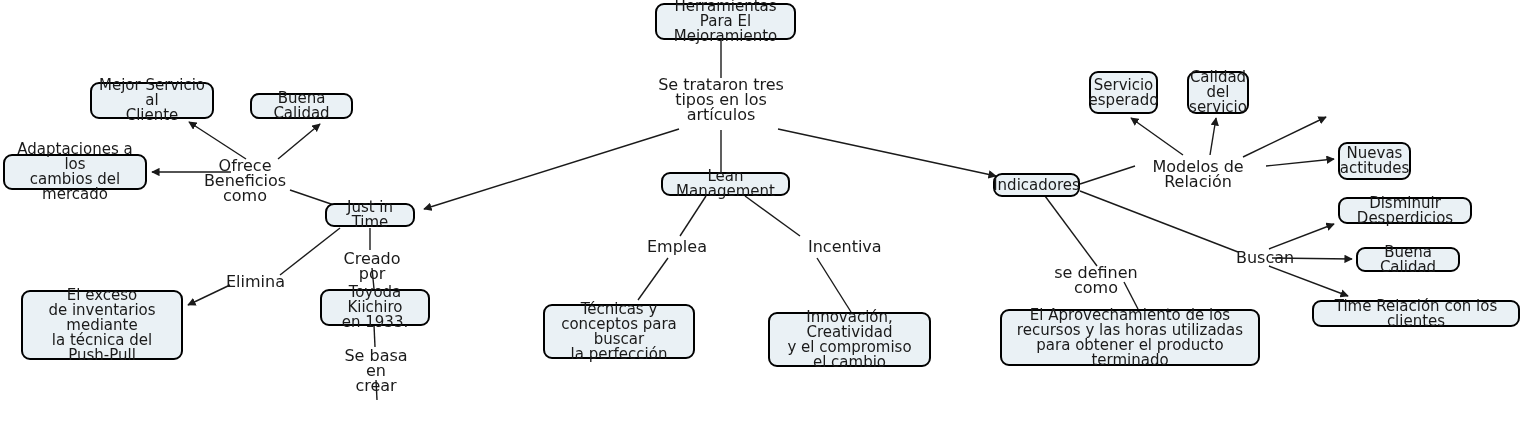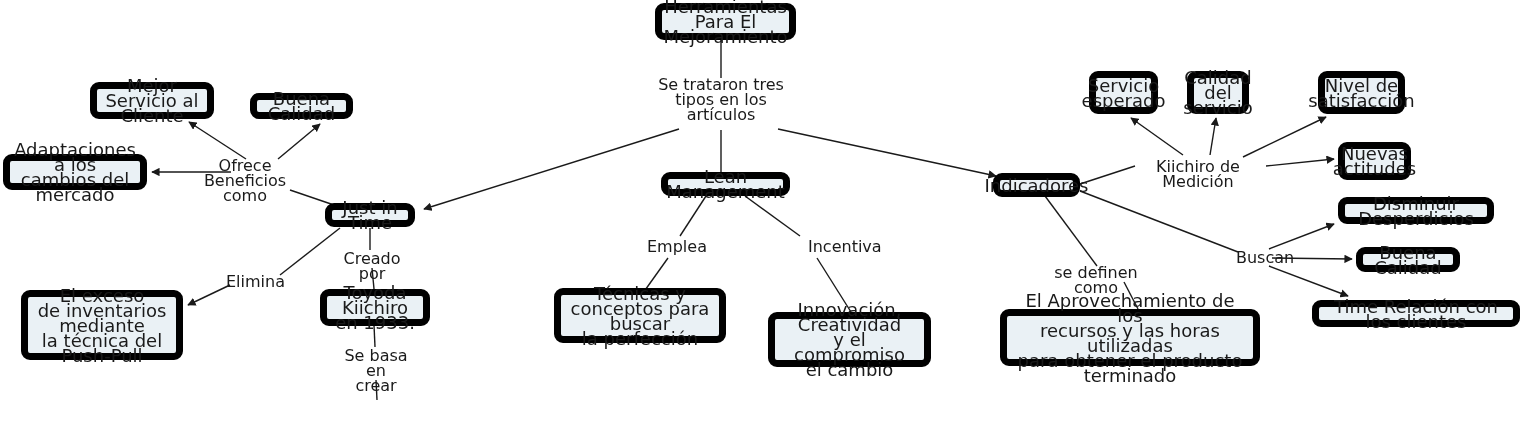--- a/index.html
+++ b/index.html
@@ -20,28 +20,28 @@
     left: 0;
     top: 0;
     width: 1521px;
     height: 447px;
     pointer-events: none;
   }
   .node {
     position: absolute;
     box-sizing: border-box;
     background: #eaf1f5;
-    border: 7px solid #000000;
+    border: 2px solid #000000;
     border-radius: 9px;
     display: flex;
     align-items: center;
     justify-content: center;
     text-align: center;
     color: #1a1a1a;
-    font-size: 18px;
+    font-size: 15px;
     line-height: 15px;
     padding: 2px 7px;
     white-space: pre-line;
     z-index: 2;
   }
   .linklabel {
     position: absolute;
     color: #1a1a1a;
     font-size: 16px;
     line-height: 15px;
@@ -124,41 +124,39 @@
 
   <div class="node" style="left:21px; top:290px; width:162px; height:70px;">El exceso
 de inventarios mediante
 la técnica del
 Push-Pull</div>
 
   <div class="node" style="left:320px; top:289px; width:110px; height:37px;">Toyoda Kiichiro
 en 1933.</div>
 
 
-  <div class="node" style="left:543px; top:288px; width:172px; height:55px;margin-left:11px;">Técnicas y
+  <div class="node" style="left:543px; top:304px; width:152px; height:55px;">Técnicas y
 conceptos para buscar
 la perfección</div>
 
   <div class="node" style="left:768px; top:312px; width:163px; height:55px;">Innovación, Creatividad
 y el compromiso
 el cambio</div>
 
   <div class="node" style="left:1089px; top:71px; width:69px; height:43px;">Servicio
 esperado</div>
 
   <div class="node" style="left:1187px; top:71px; width:62px; height:43px;">Calidad del
 servicio</div>
 
-  <div class="node" style="left:1318px; top:71px; width:87px; height:43px;">Nivel de
-satisfacción</div>
 
   <div class="node" style="left:1338px; top:142px; width:73px; height:38px;">Nuevas
 actitudes</div>
 
-  <div class="node" style="left:1338px; top:197px; width:156px; height:27px;">Disminuir Desperdicios</div>
+  <div class="node" style="left:1338px; top:197px; width:134px; height:27px;">Disminuir Desperdicios</div>
 
   <div class="node" style="left:1356px; top:247px; width:104px; height:25px;">Buena Calidad</div>
 
   <div class="node" style="left:1312px; top:300px; width:208px; height:27px;">Time Relación con los clientes</div>
 
   <div class="node" style="left:1000px; top:309px; width:260px; height:57px;">El Aprovechamiento de los
 recursos y las horas utilizadas
 para obtener el producto terminado</div>
 
   <div class="linklabel" style="left:651px; top:77px; width:140px;">Se trataron tres
@@ -172,19 +170,19 @@
 
   <div class="linklabel" style="left:331px; top:251px; width:82px;">Creado por</div>
 
   <div class="linklabel" style="left:336px; top:348px; width:80px;">Se basa en
 crear</div>
 
   <div class="linklabel" style="left:647px; top:239px; width:54px;">Emplea</div>
 
   <div class="linklabel" style="left:808px; top:239px; width:66px;">Incentiva</div>
 
-  <div class="linklabel" style="left:1128px; top:159px; width:140px;">Kiichiro de Medición</div>
+  <div class="linklabel" style="left:1128px; top:159px; width:140px;">Modelos de Relación</div>
 
   <div class="linklabel" style="left:1236px; top:250px; width:52px;">Buscan</div>
 
   <div class="linklabel" style="left:1042px; top:265px; width:108px;">se definen como</div>
 
 </div>
 
 </body></html>

